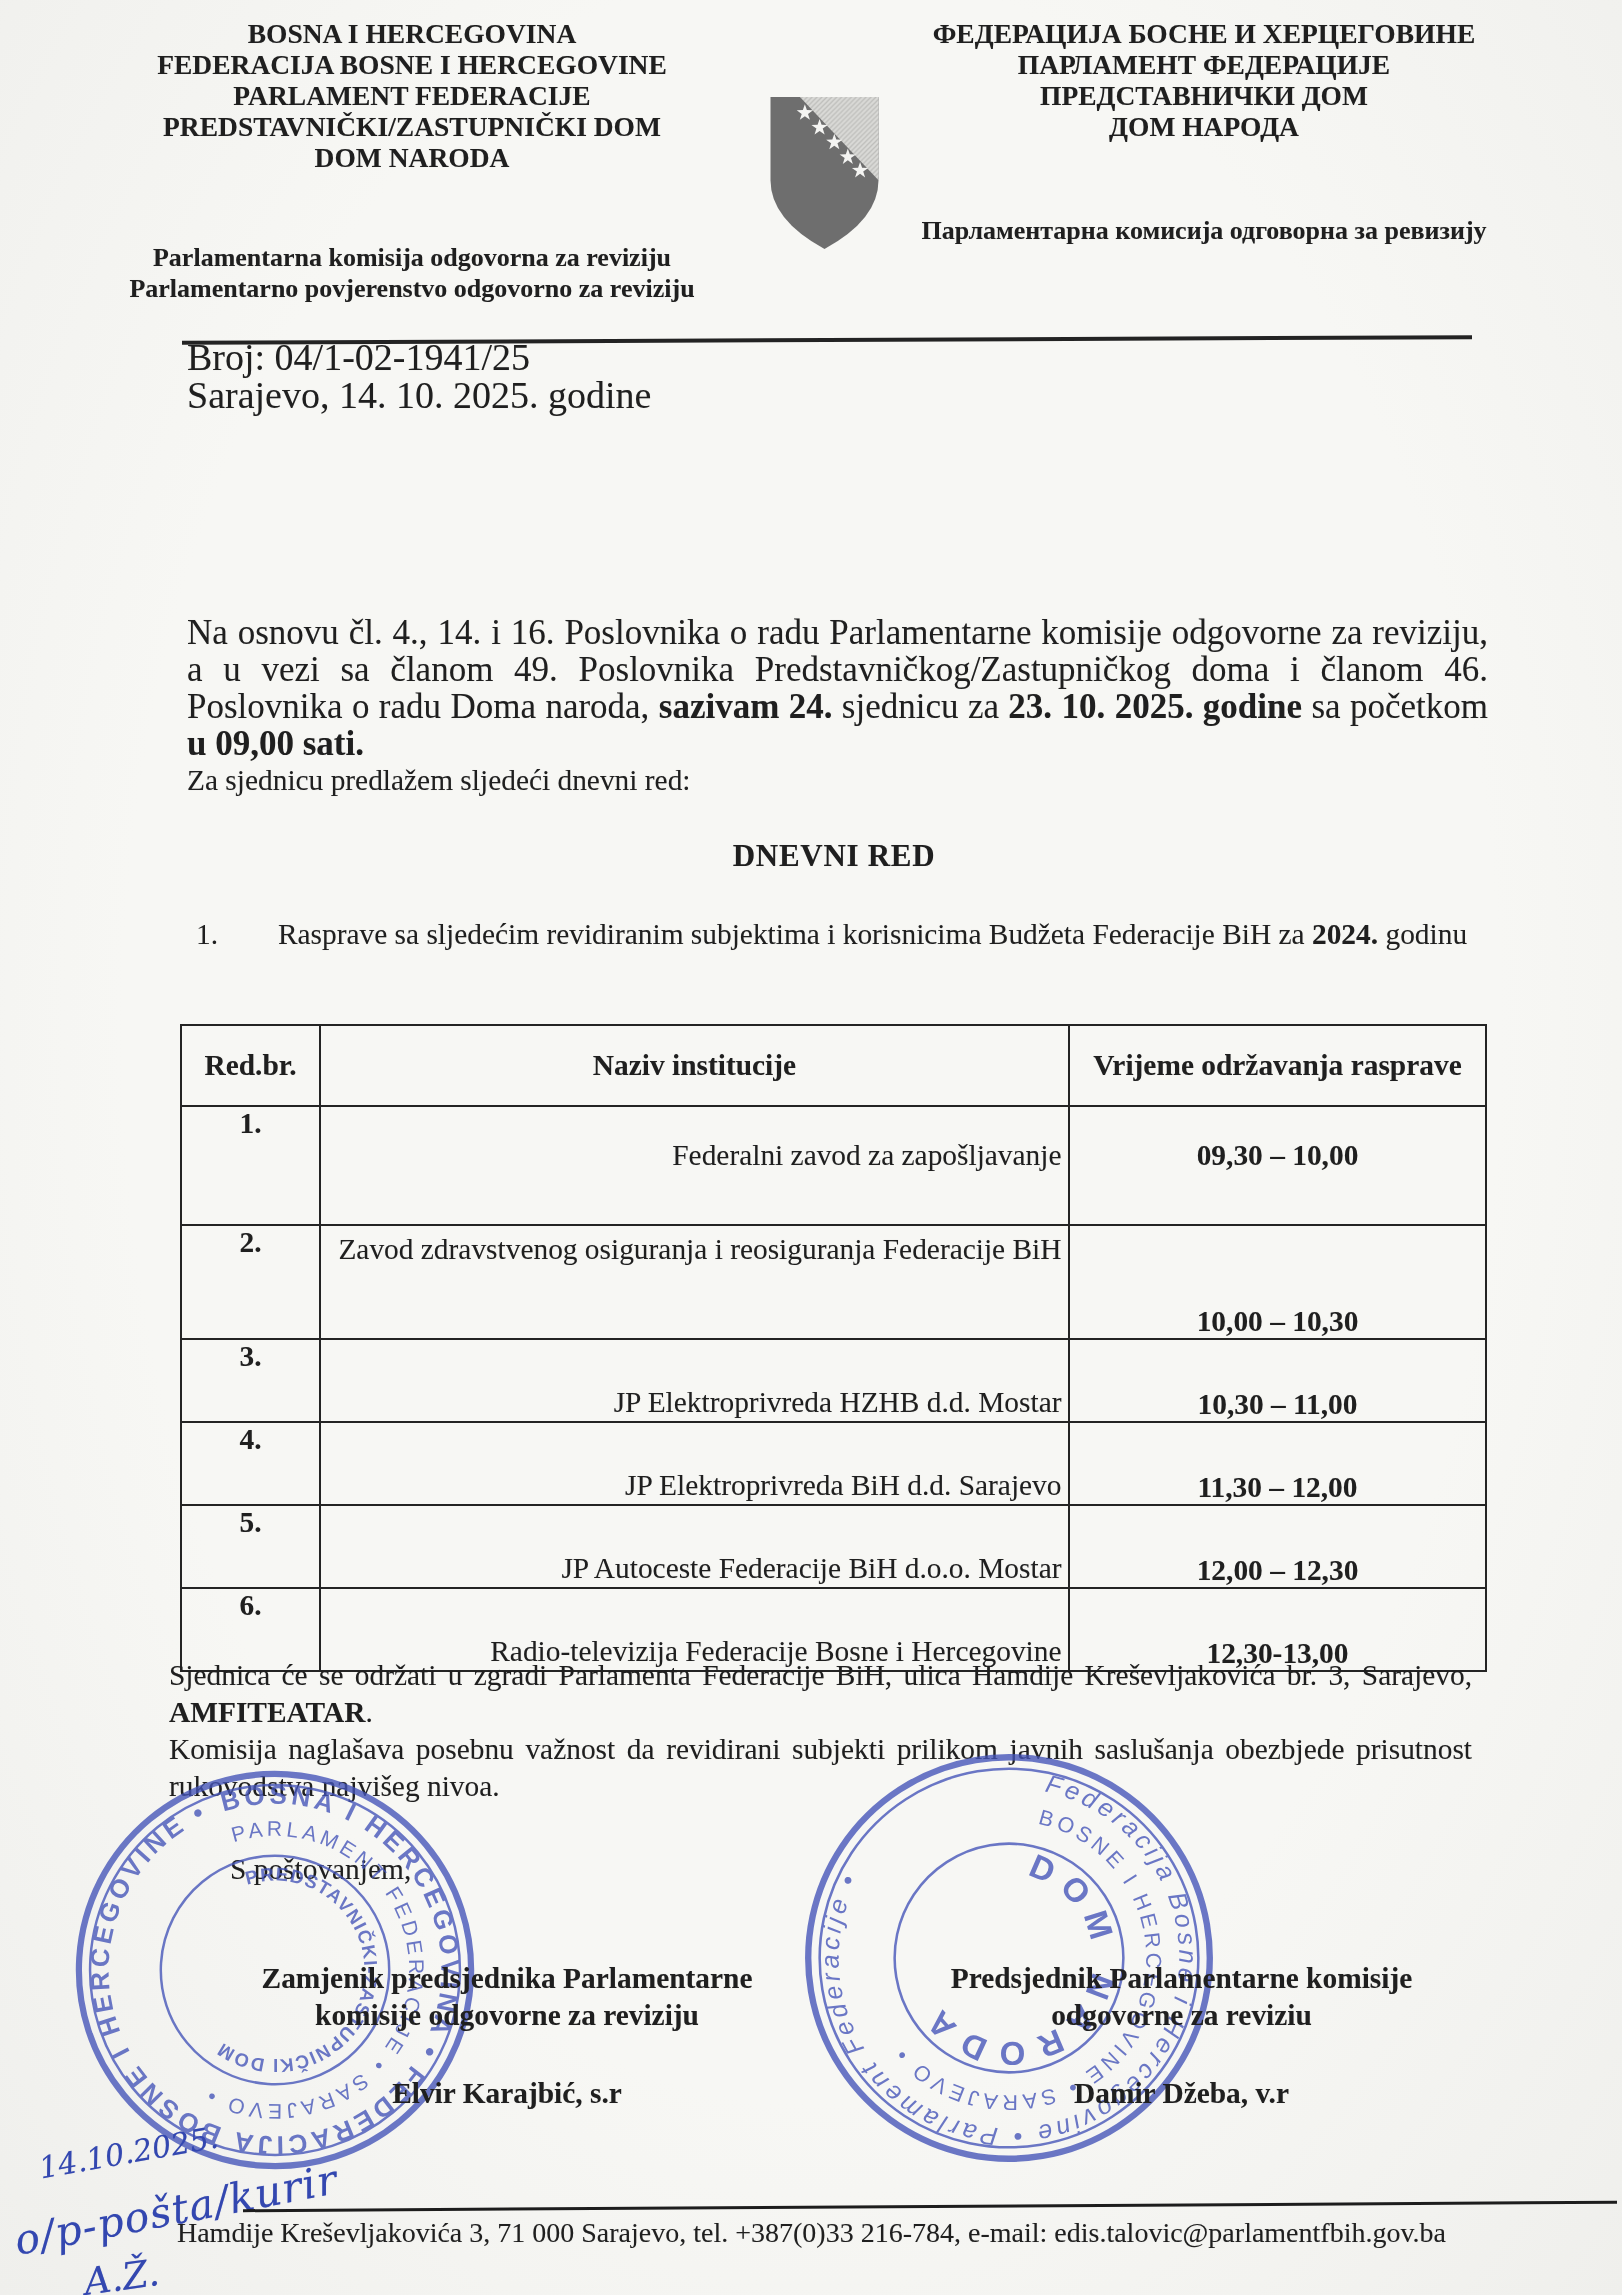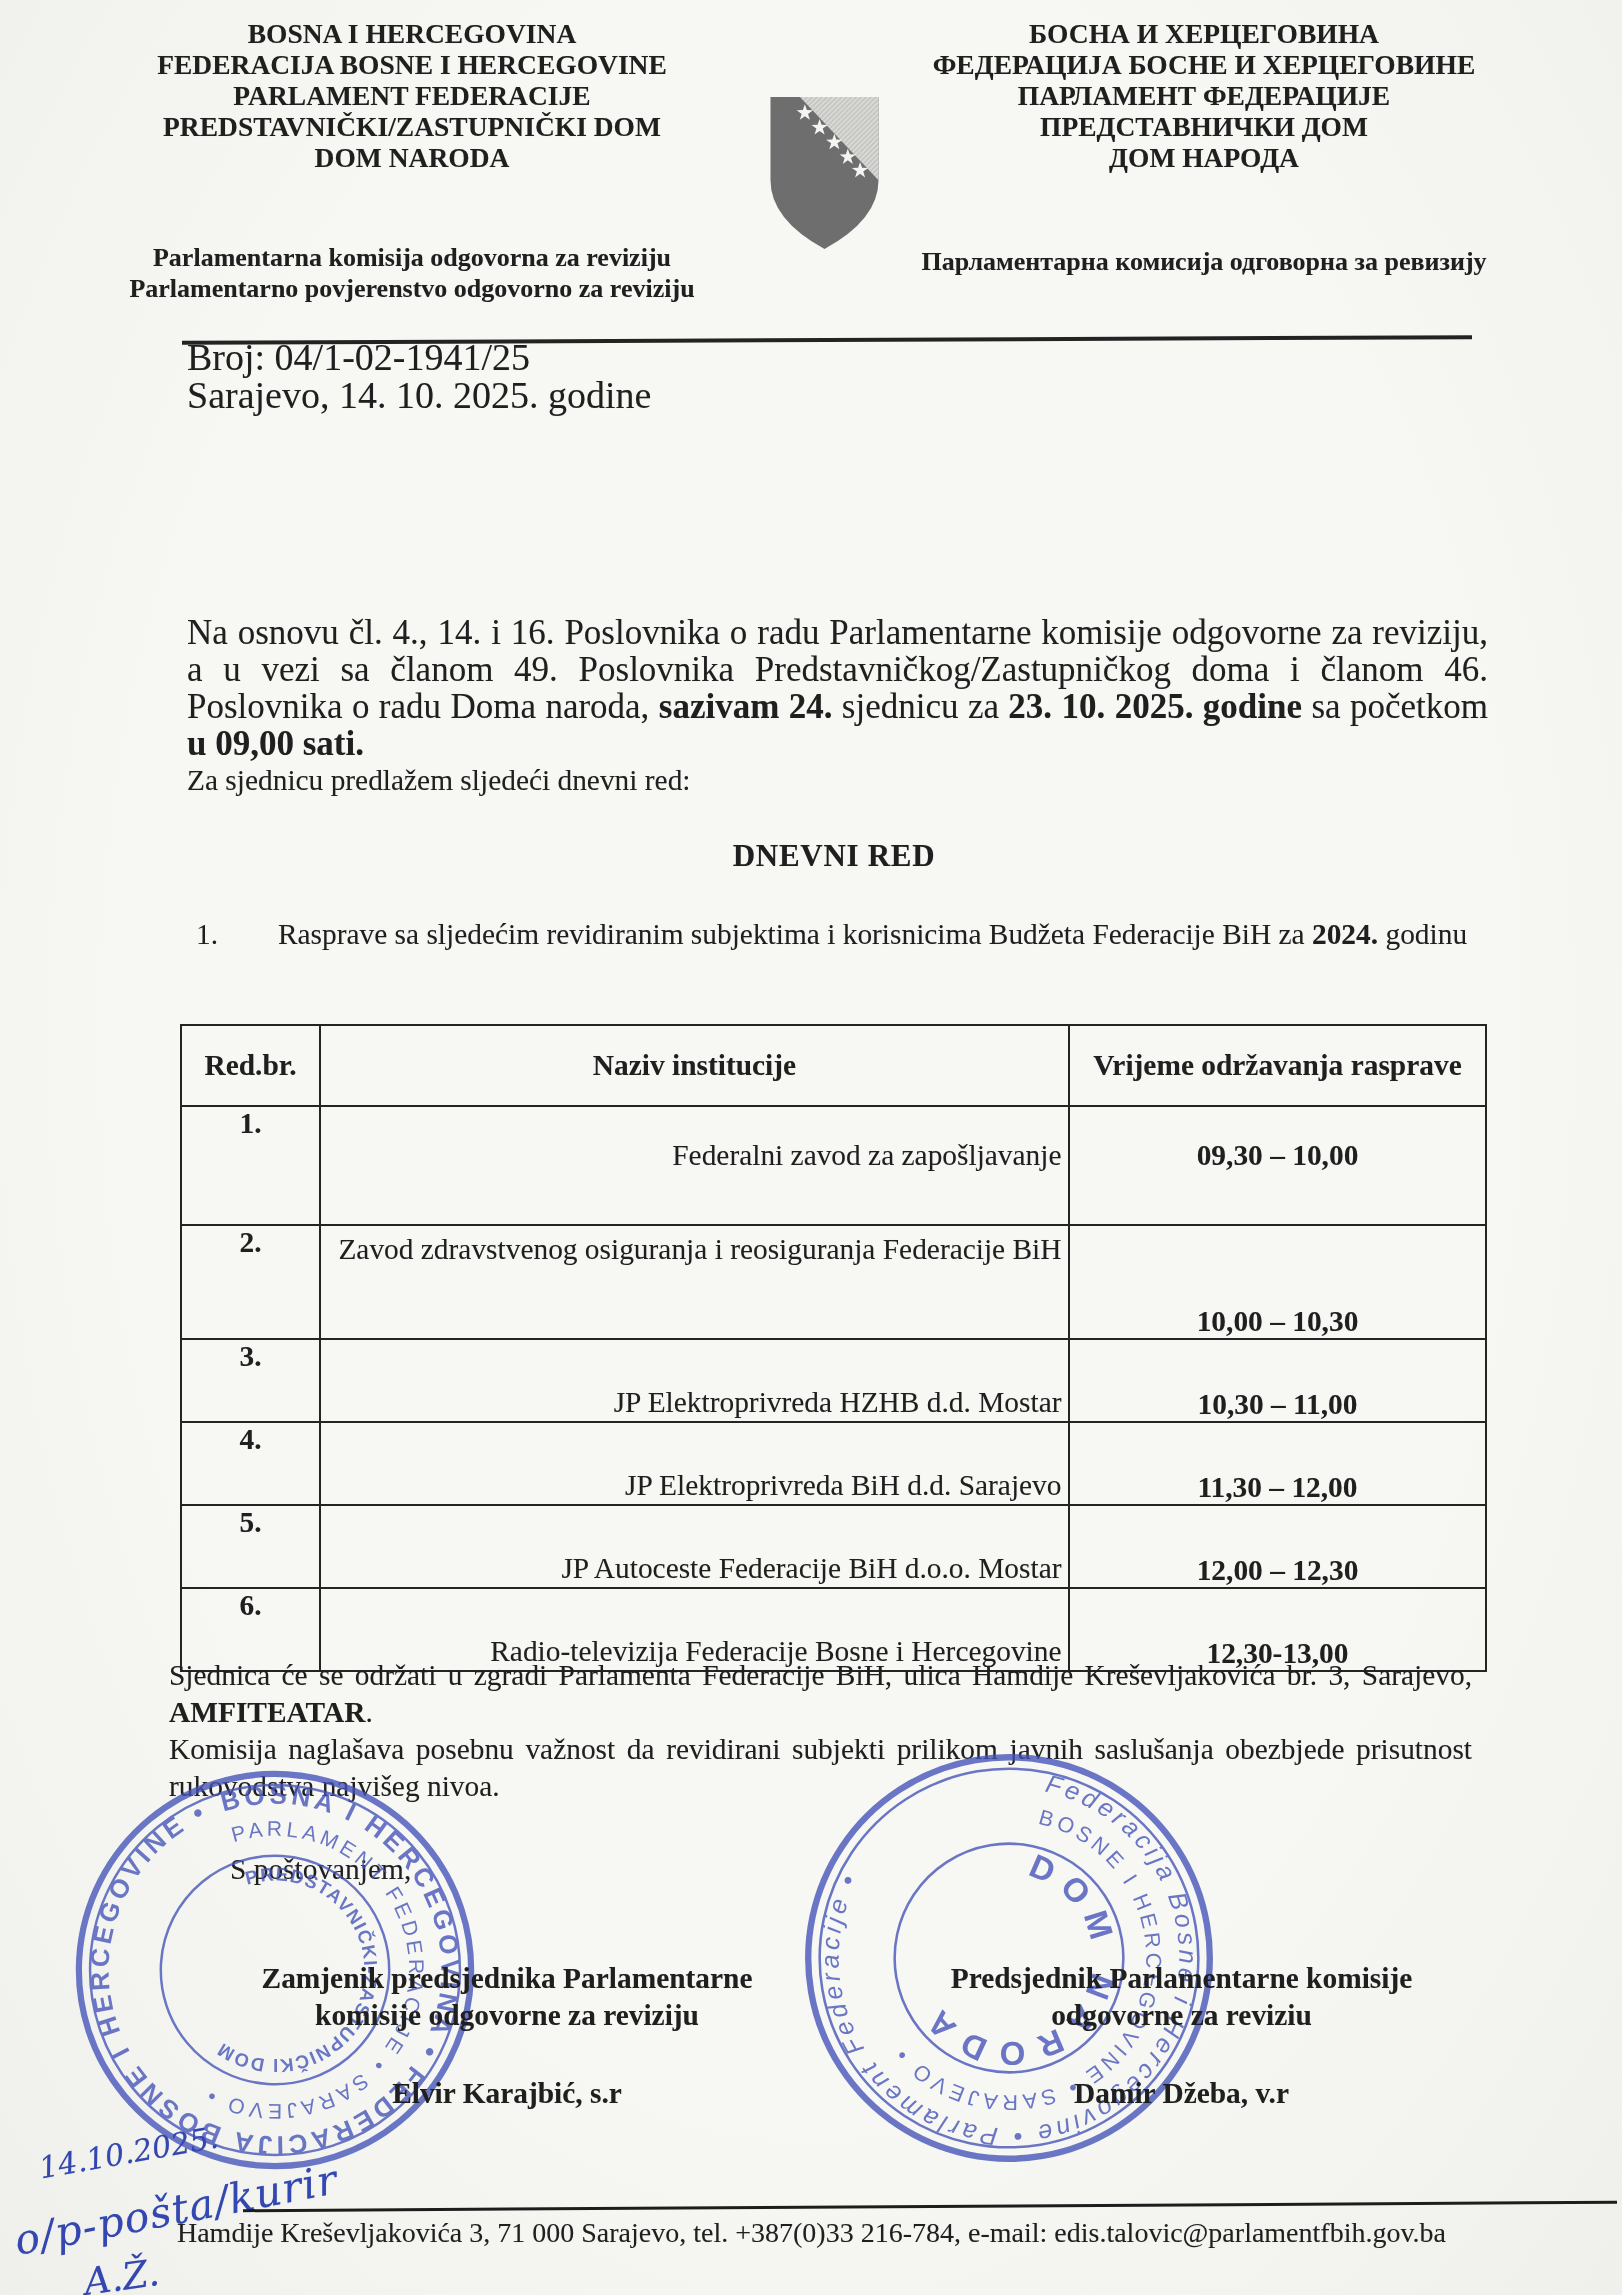--- a/index.html
+++ b/index.html
@@ -80,21 +80,20 @@
       <div>FEDERACIJA BOSNE I HERCEGOVINE</div>
       <div>PARLAMENT FEDERACIJE</div>
       <div>PREDSTAVNIČKI/ZASTUPNIČKI DOM</div>
       <div>DOM NARODA</div>
       <div class="hdr-sub">
         <div>Parlamentarna komisija odgovorna za reviziju</div>
         <div>Parlamentarno povjerenstvo odgovorno za reviziju</div>
       </div>
     </div>
     <div class="hdr-col right ink">
-      <div>БОСНА И ХЕРЦЕГОВИНА</div>
       <div>ФЕДЕРАЦИЈА БОСНЕ И ХЕРЦЕГОВИНЕ</div>
       <div>ПАРЛАМЕНТ ФЕДЕРАЦИЈЕ</div>
       <div>ПРЕДСТАВНИЧКИ ДОМ</div>
       <div>ДОМ НАРОДА</div>
       <div class="hdr-sub">
         <div>Парламентарна комисија одговорна за ревизију</div>
       </div>
     </div>
   </div>
 

